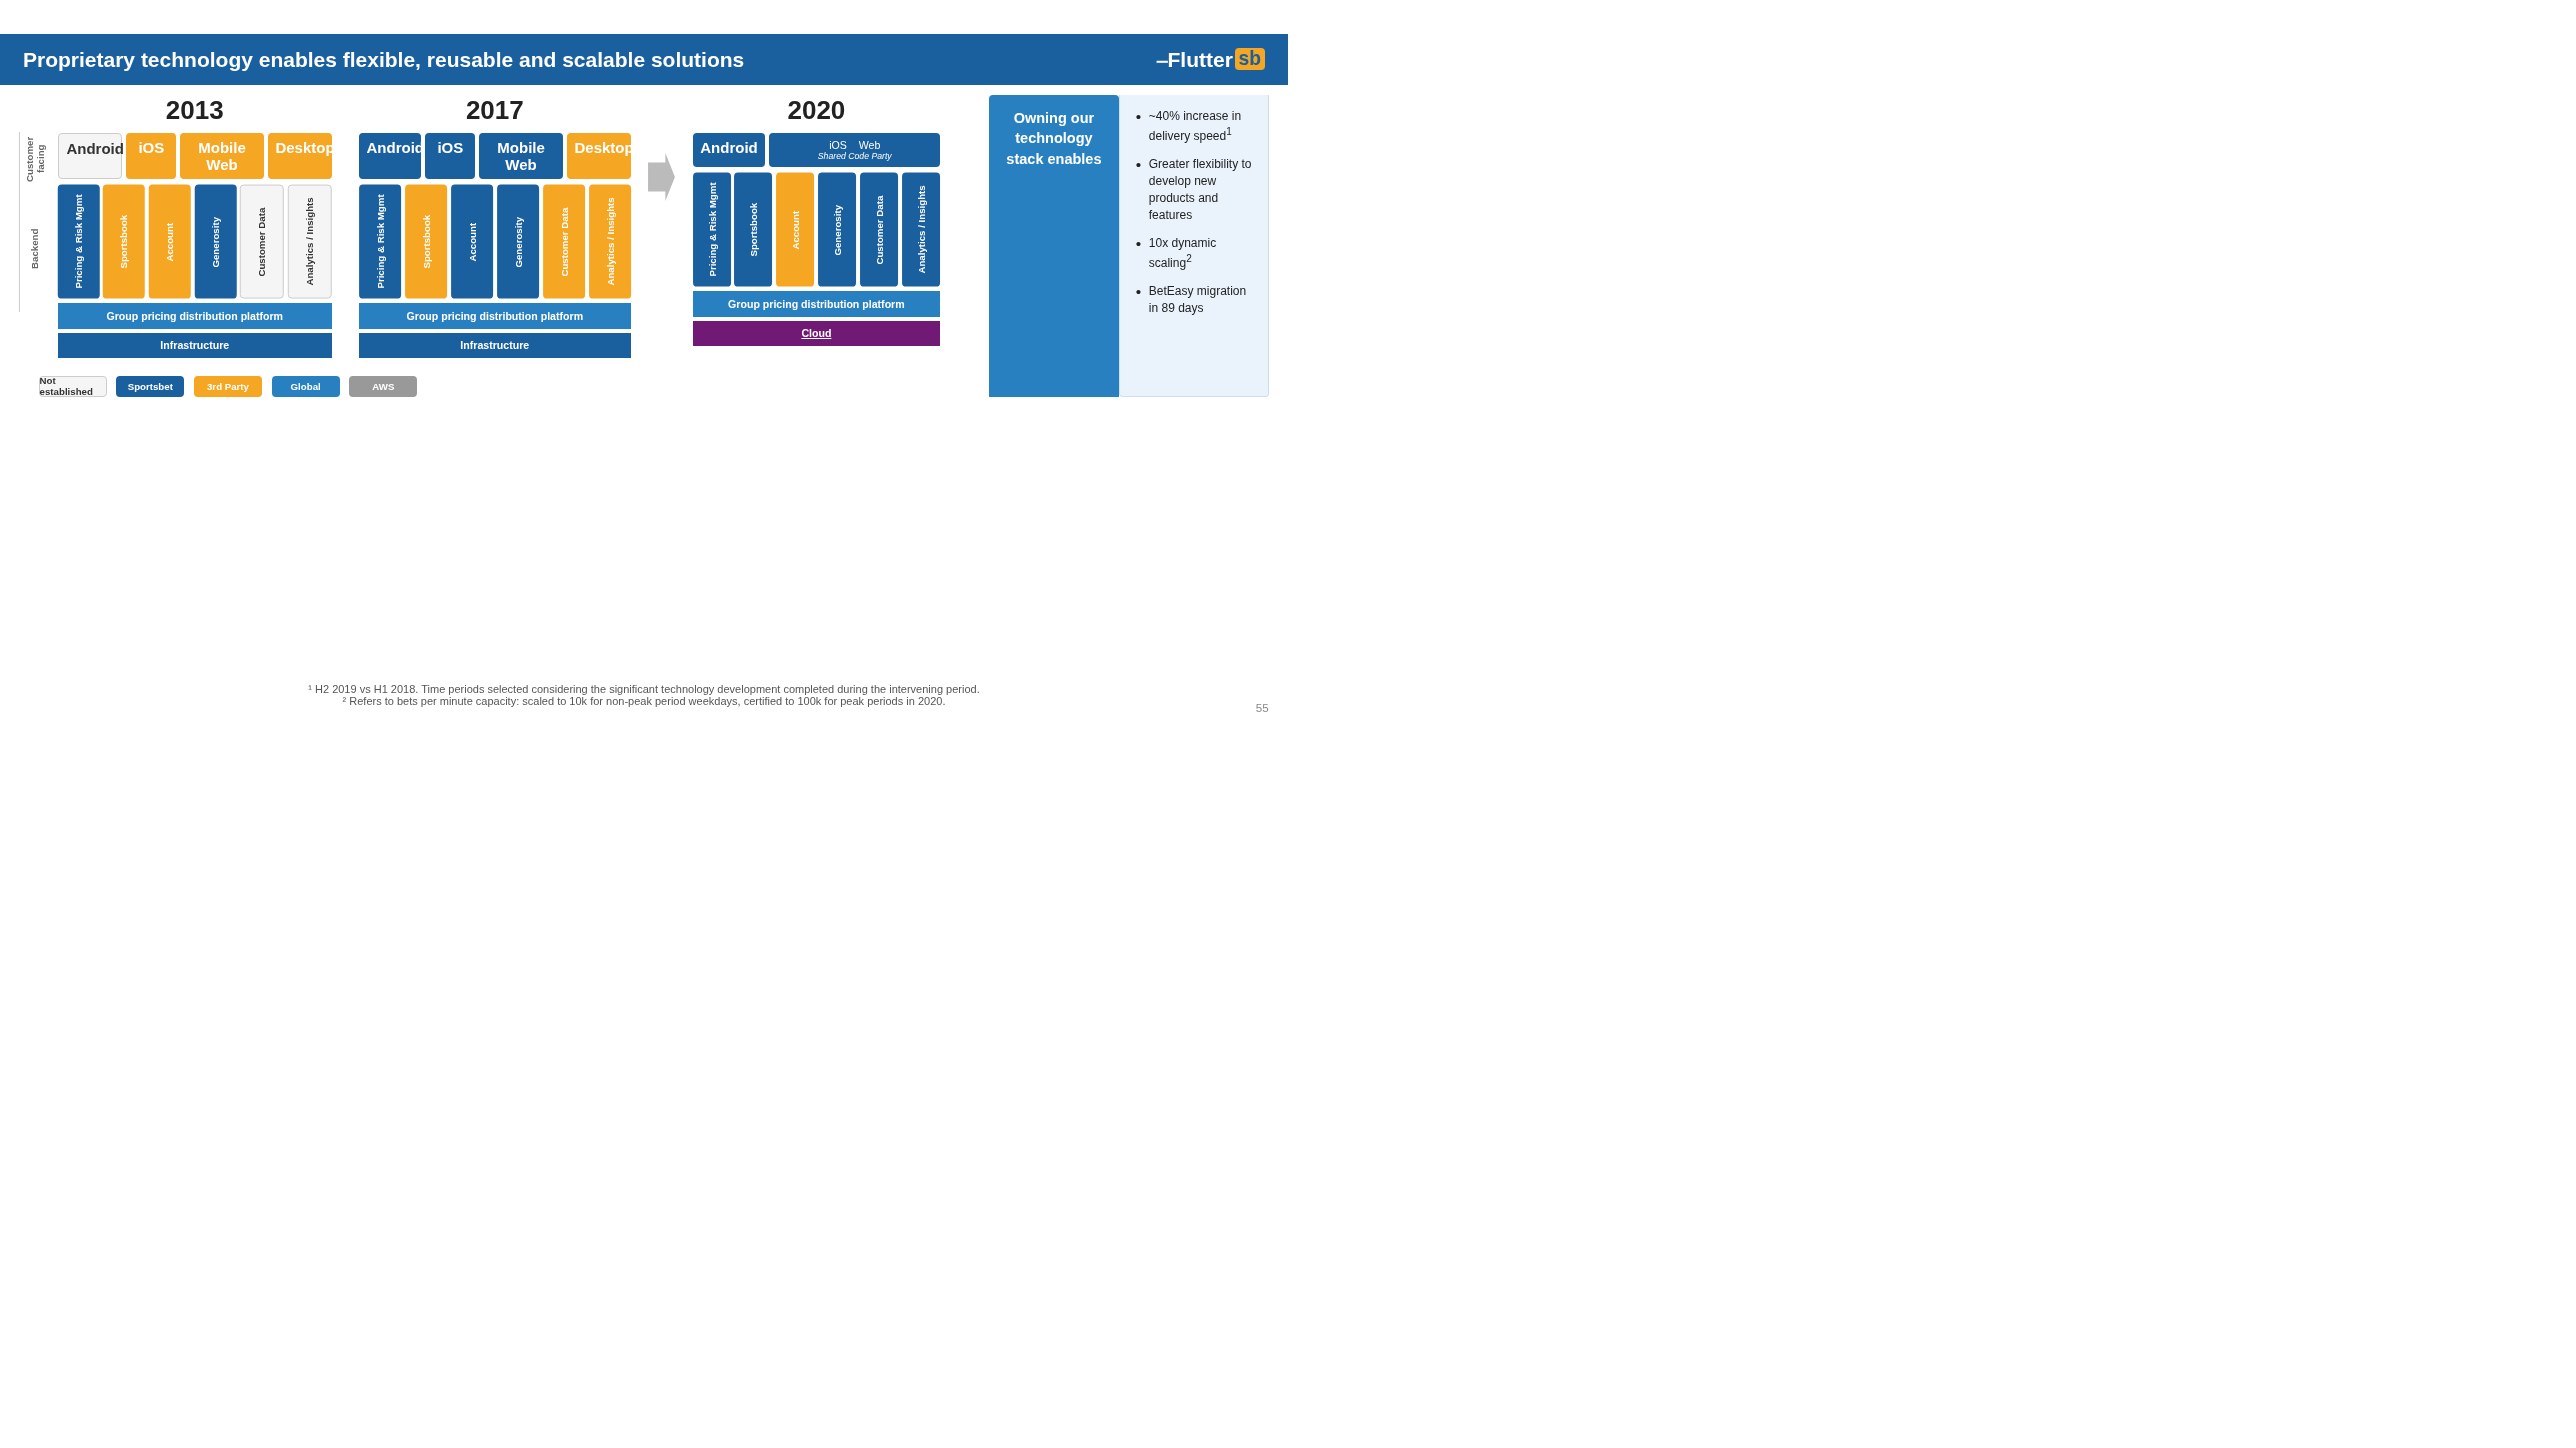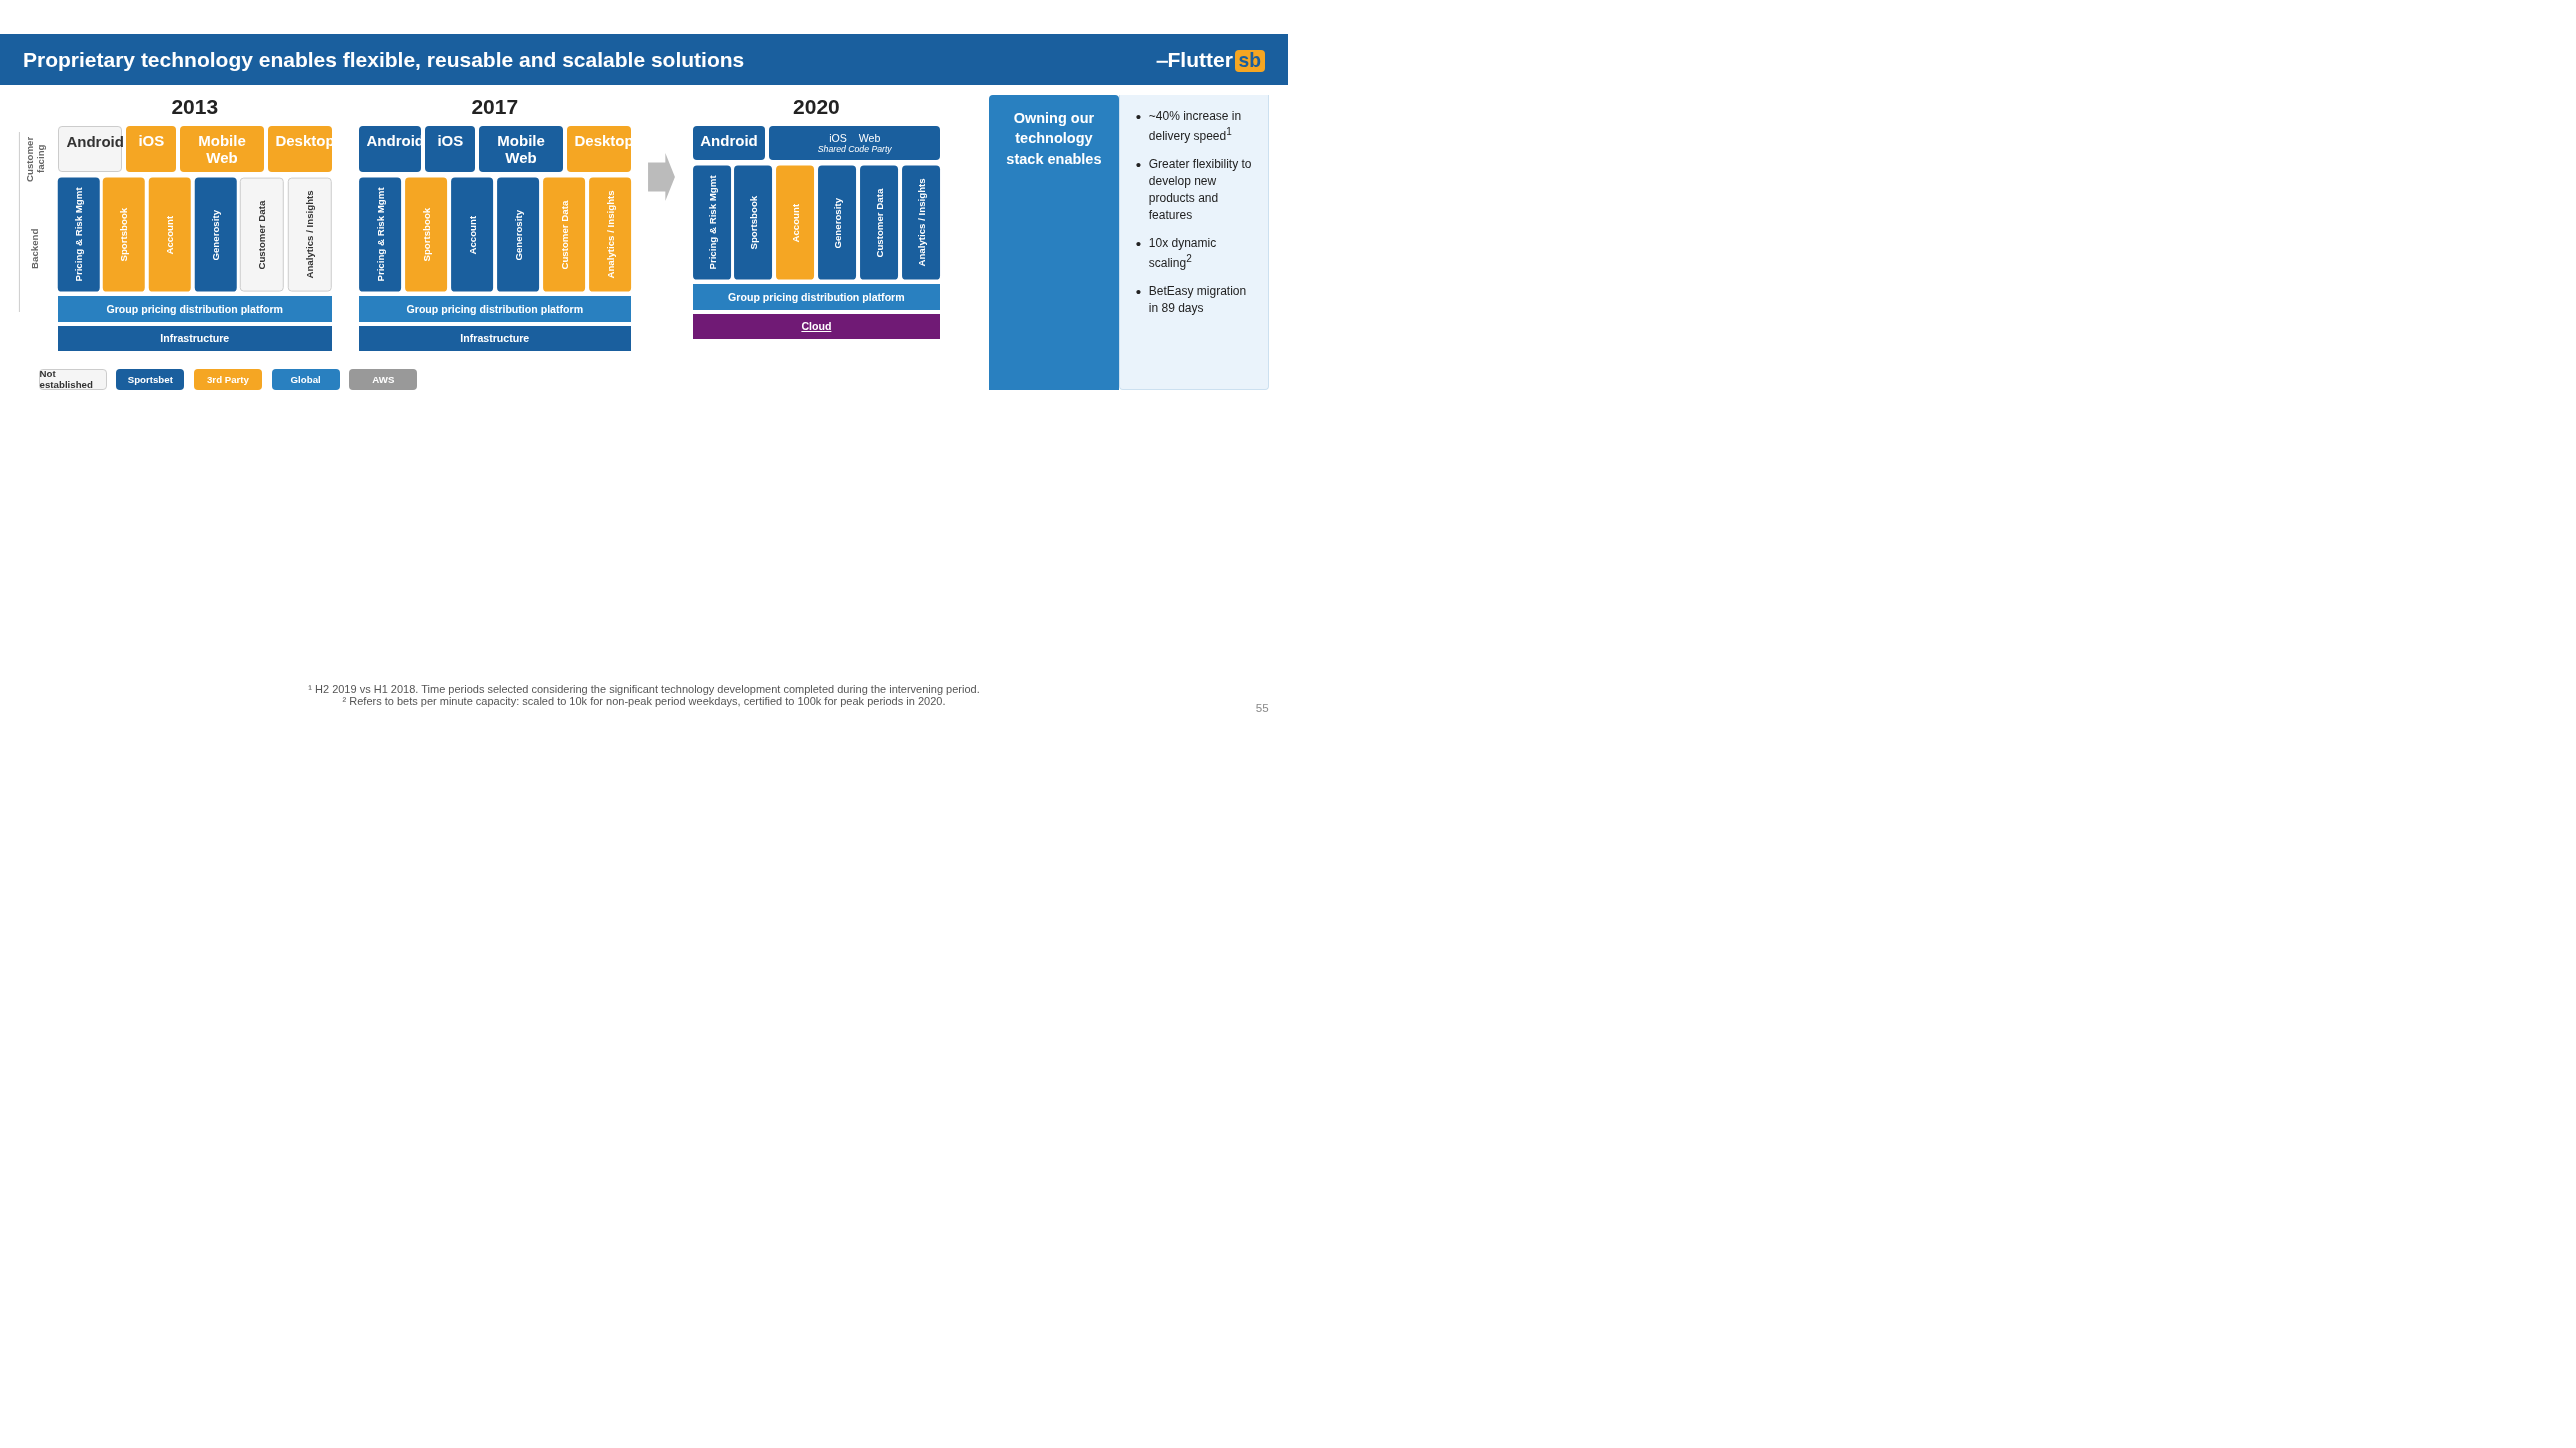--- a/index.html
+++ b/index.html
@@ -20,21 +20,21 @@
       justify-content: space-between;
       margin-top: 34px;
     }
     .header-title {
       color: #fff;
       font-size: 21px;
       font-weight: 700;
     }
     .logo {
       display: flex;
-      align-items: flex-end;
+      align-items: flex-start;
       color: #fff;
       font-size: 21px;
       font-weight: 700;
     }
     .logo-flutter { font-size: 21px; font-weight: 700; color: #fff; }
     .logo-sb {
       background: #f5a623;
       color: #1a5f9e;
       font-weight: 900;
       border-radius: 3.9px;
@@ -59,21 +59,21 @@
 
     
     .year-col {
       flex: 1;
       padding: 0 9.7px;
       display: flex;
       flex-direction: column;
       align-items: center;
     }
     .year-heading {
-      font-size: 21px;
+      font-size: 26px;
       font-weight: 900;
       color: #222;
       margin-bottom: 7.7px;
     }
 
     
     .frontend-row {
       display: flex;
       gap: 3.9px;
       margin-bottom: 5.8px;

